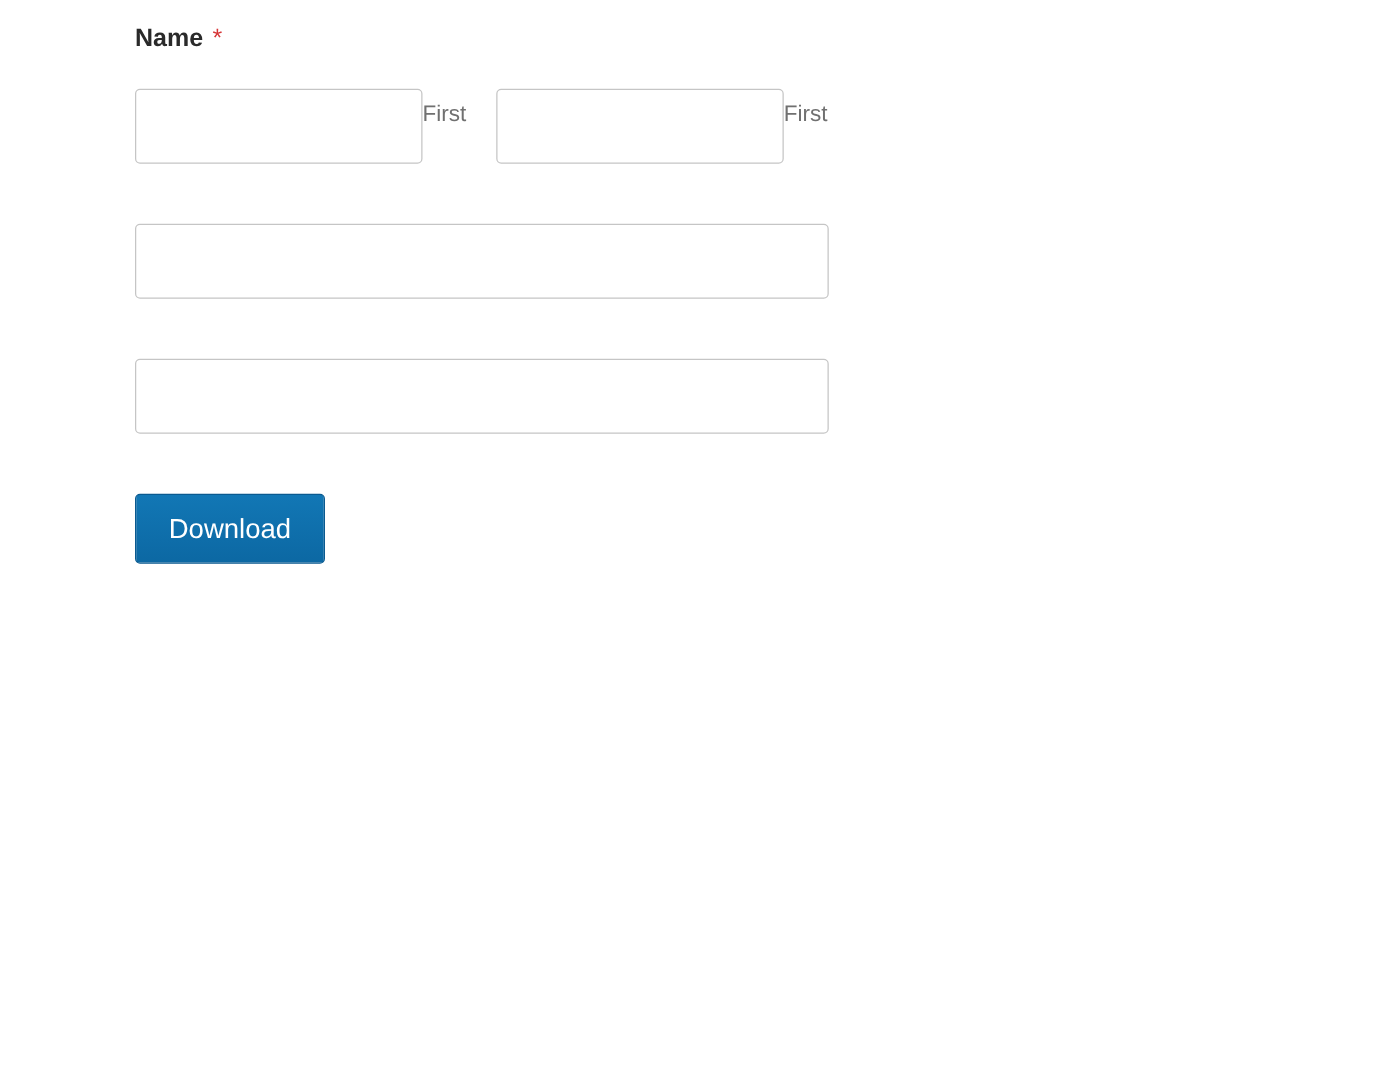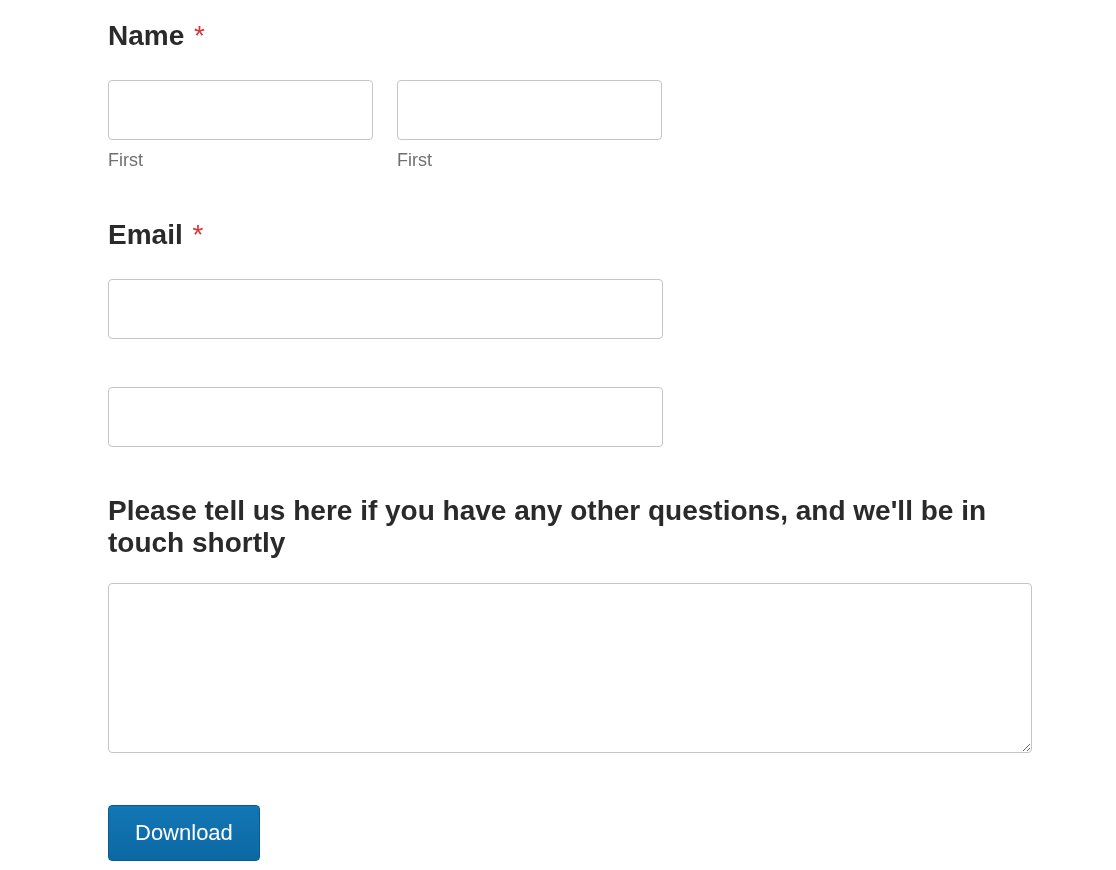--- a/index.html
+++ b/index.html
@@ -13,37 +13,37 @@
       width: 1116px;
       height: 870px;
       padding: 20px 108px;
       color: #222;
     }
     .form-group {
       margin-bottom: 48px;
     }
     .form-label {
       font-weight: 700;
-      font-size: 28px;
+      font-size: 20px;
       color: #2a2a2a;
       display: block;
       margin-bottom: 28px;
     }
     .required-mark {
       color: #d63638;
       font-weight: 400;
       margin-left: 2px;
     }
     .name-row {
       display: flex;
       gap: 24px;
     }
     .name-col {
       display: flex;
-      flex-direction: column;
+      flex-direction: row;
       width: 265px;
     }
     .text-input {
       width: 100%;
       height: 60px;
       border: 1px solid #c5c5c5;
       border-radius: 4px;
       padding: 8px 12px;
       font-size: 18px;
       background: #fff;
@@ -101,35 +101,25 @@
         <span class="sub-label">First</span>
       </div>
       <div class="name-col">
         <input type="text" class="text-input" value="" style="">
         <span class="sub-label">First</span>
       </div>
     </div>
   </div>
 
   <div class="form-group">
-    <label class="form-label">
-      <span>Email</span>
-      <span class="required-mark">*</span>
-    </label>
     <input type="text" class="text-input email-input" value="" style="">
   </div>
 
   <div class="form-group">
     <input type="text" class="text-input company-input" value="" style="">
   </div>
 
-  <div class="form-group textarea-wrap">
-    <label class="form-label questions-label">
-      <span>Please tell us here if you have any other questions, and we'll be in touch shortly</span>
-    </label>
-    <textarea style=""></textarea>
-  </div>
 
   <div class="submit-group">
     <button type="button" class="submit-btn">Download</button>
   </div>
 
 </form>
 
 </body></html>

